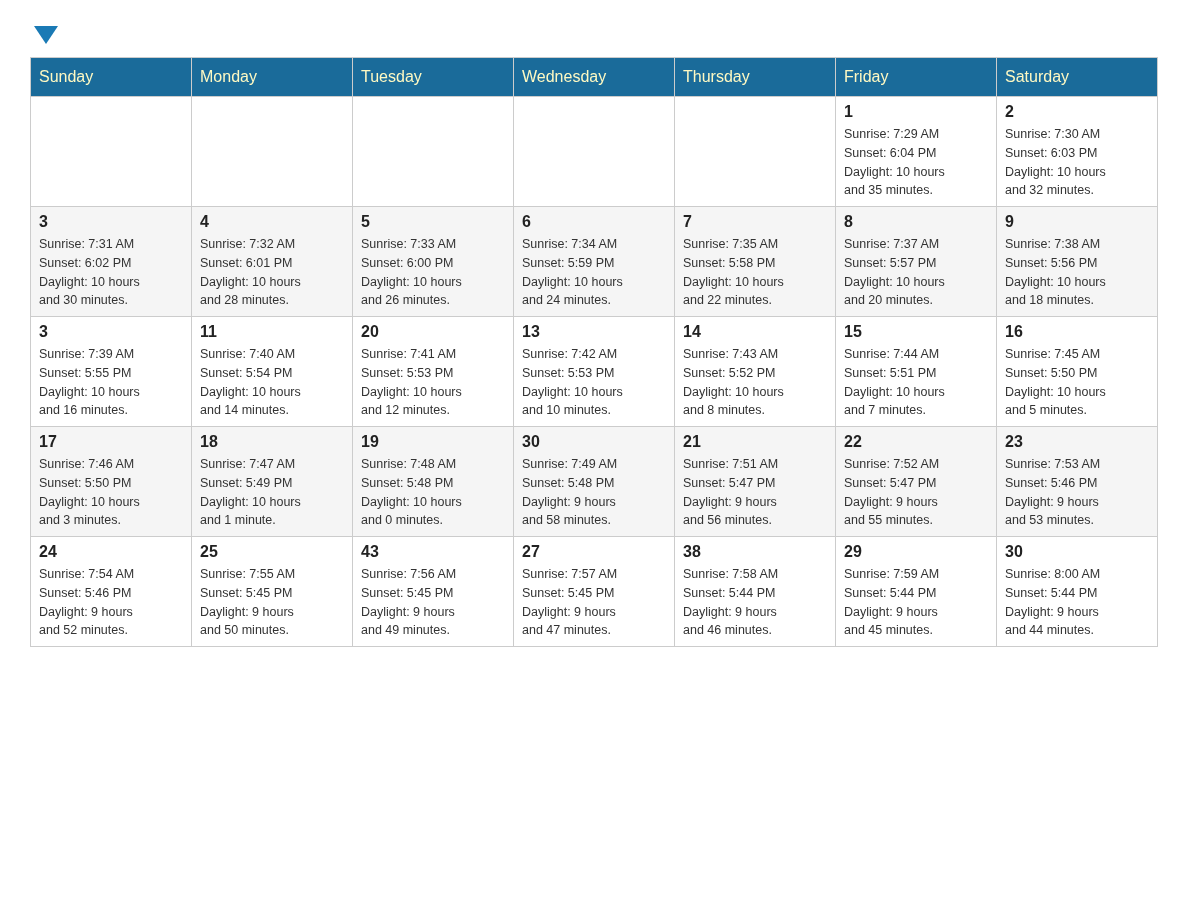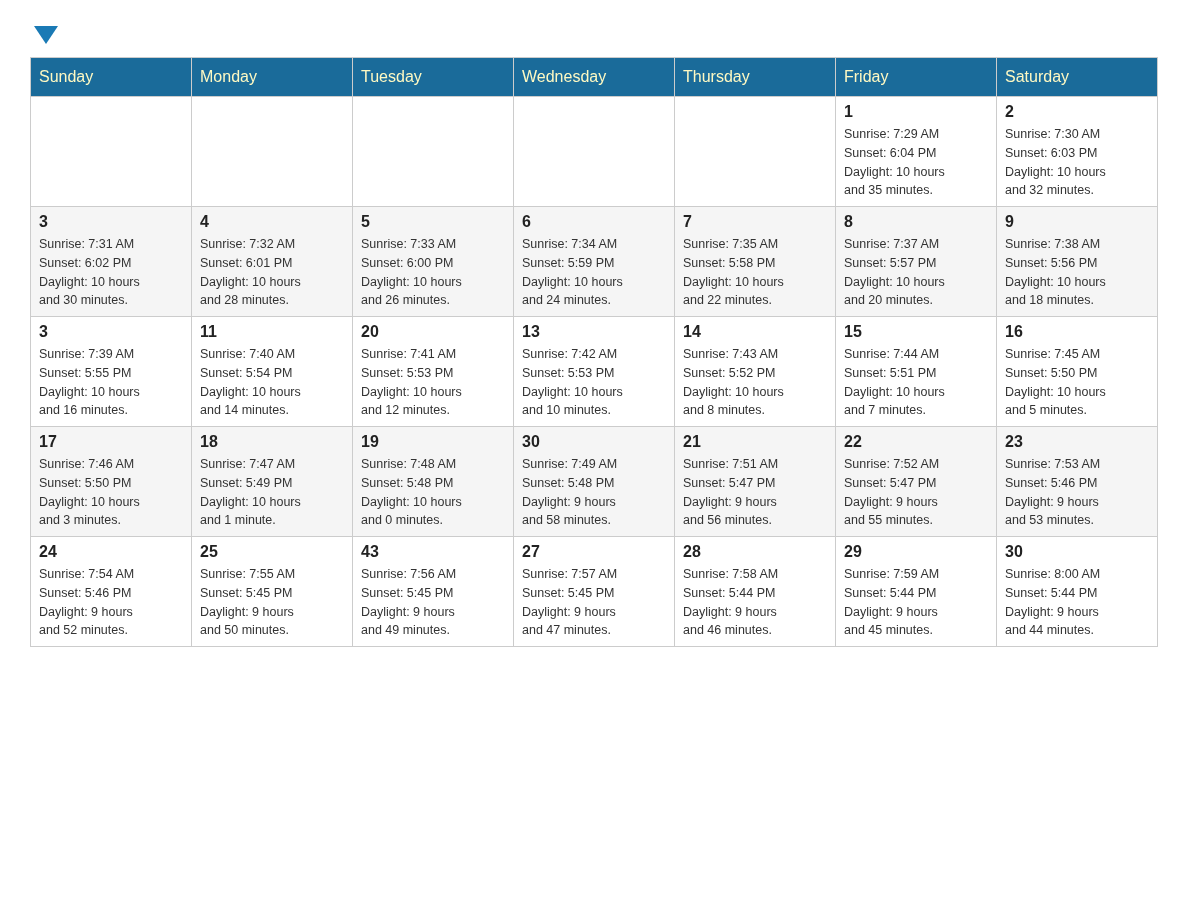--- a/index.html
+++ b/index.html
@@ -254,21 +254,21 @@
         </td>
         <td>
           <span class="day-number">43</span>
           <div class="day-info">Sunrise: 7:56 AM<br>Sunset: 5:45 PM<br>Daylight: 9 hours<br>and 49 minutes.</div>
         </td>
         <td>
           <span class="day-number">27</span>
           <div class="day-info">Sunrise: 7:57 AM<br>Sunset: 5:45 PM<br>Daylight: 9 hours<br>and 47 minutes.</div>
         </td>
         <td>
-          <span class="day-number">28</span>
+          <span class="day-number">38</span>
           <div class="day-info">Sunrise: 7:58 AM<br>Sunset: 5:44 PM<br>Daylight: 9 hours<br>and 46 minutes.</div>
         </td>
         <td>
           <span class="day-number">29</span>
           <div class="day-info">Sunrise: 7:59 AM<br>Sunset: 5:44 PM<br>Daylight: 9 hours<br>and 45 minutes.</div>
         </td>
         <td>
           <span class="day-number">30</span>
           <div class="day-info">Sunrise: 8:00 AM<br>Sunset: 5:44 PM<br>Daylight: 9 hours<br>and 44 minutes.</div>
         </td>

